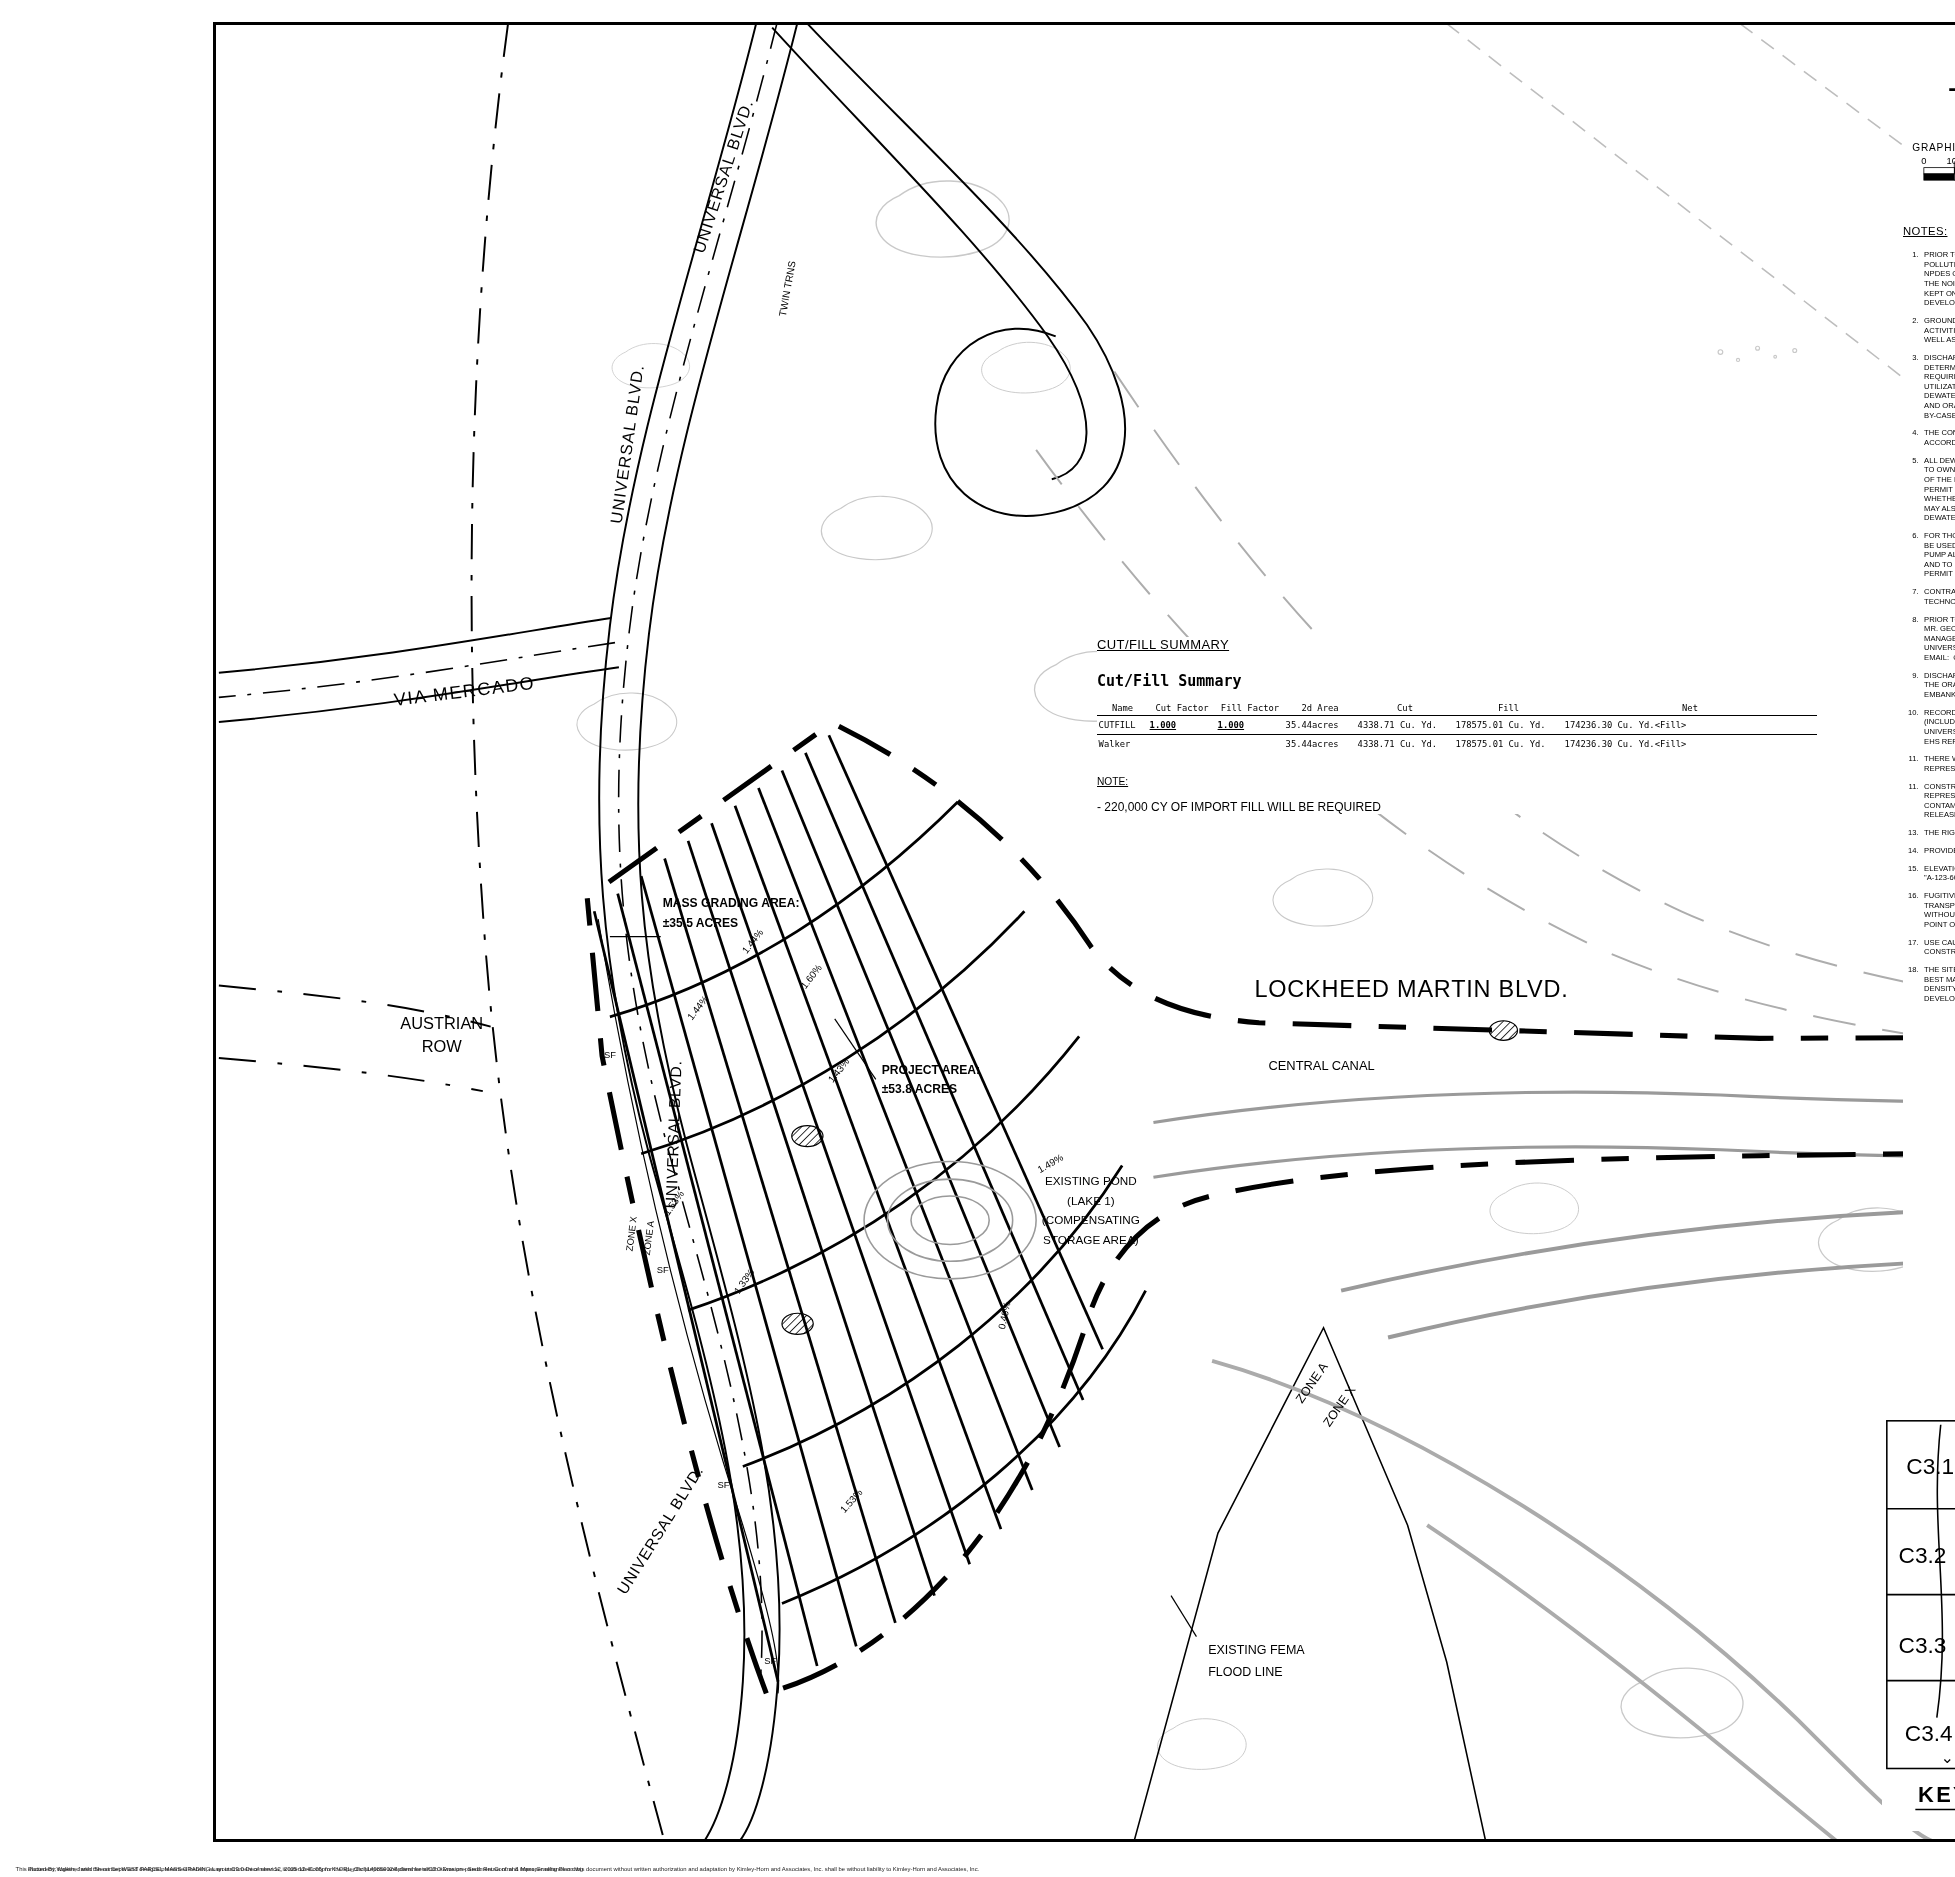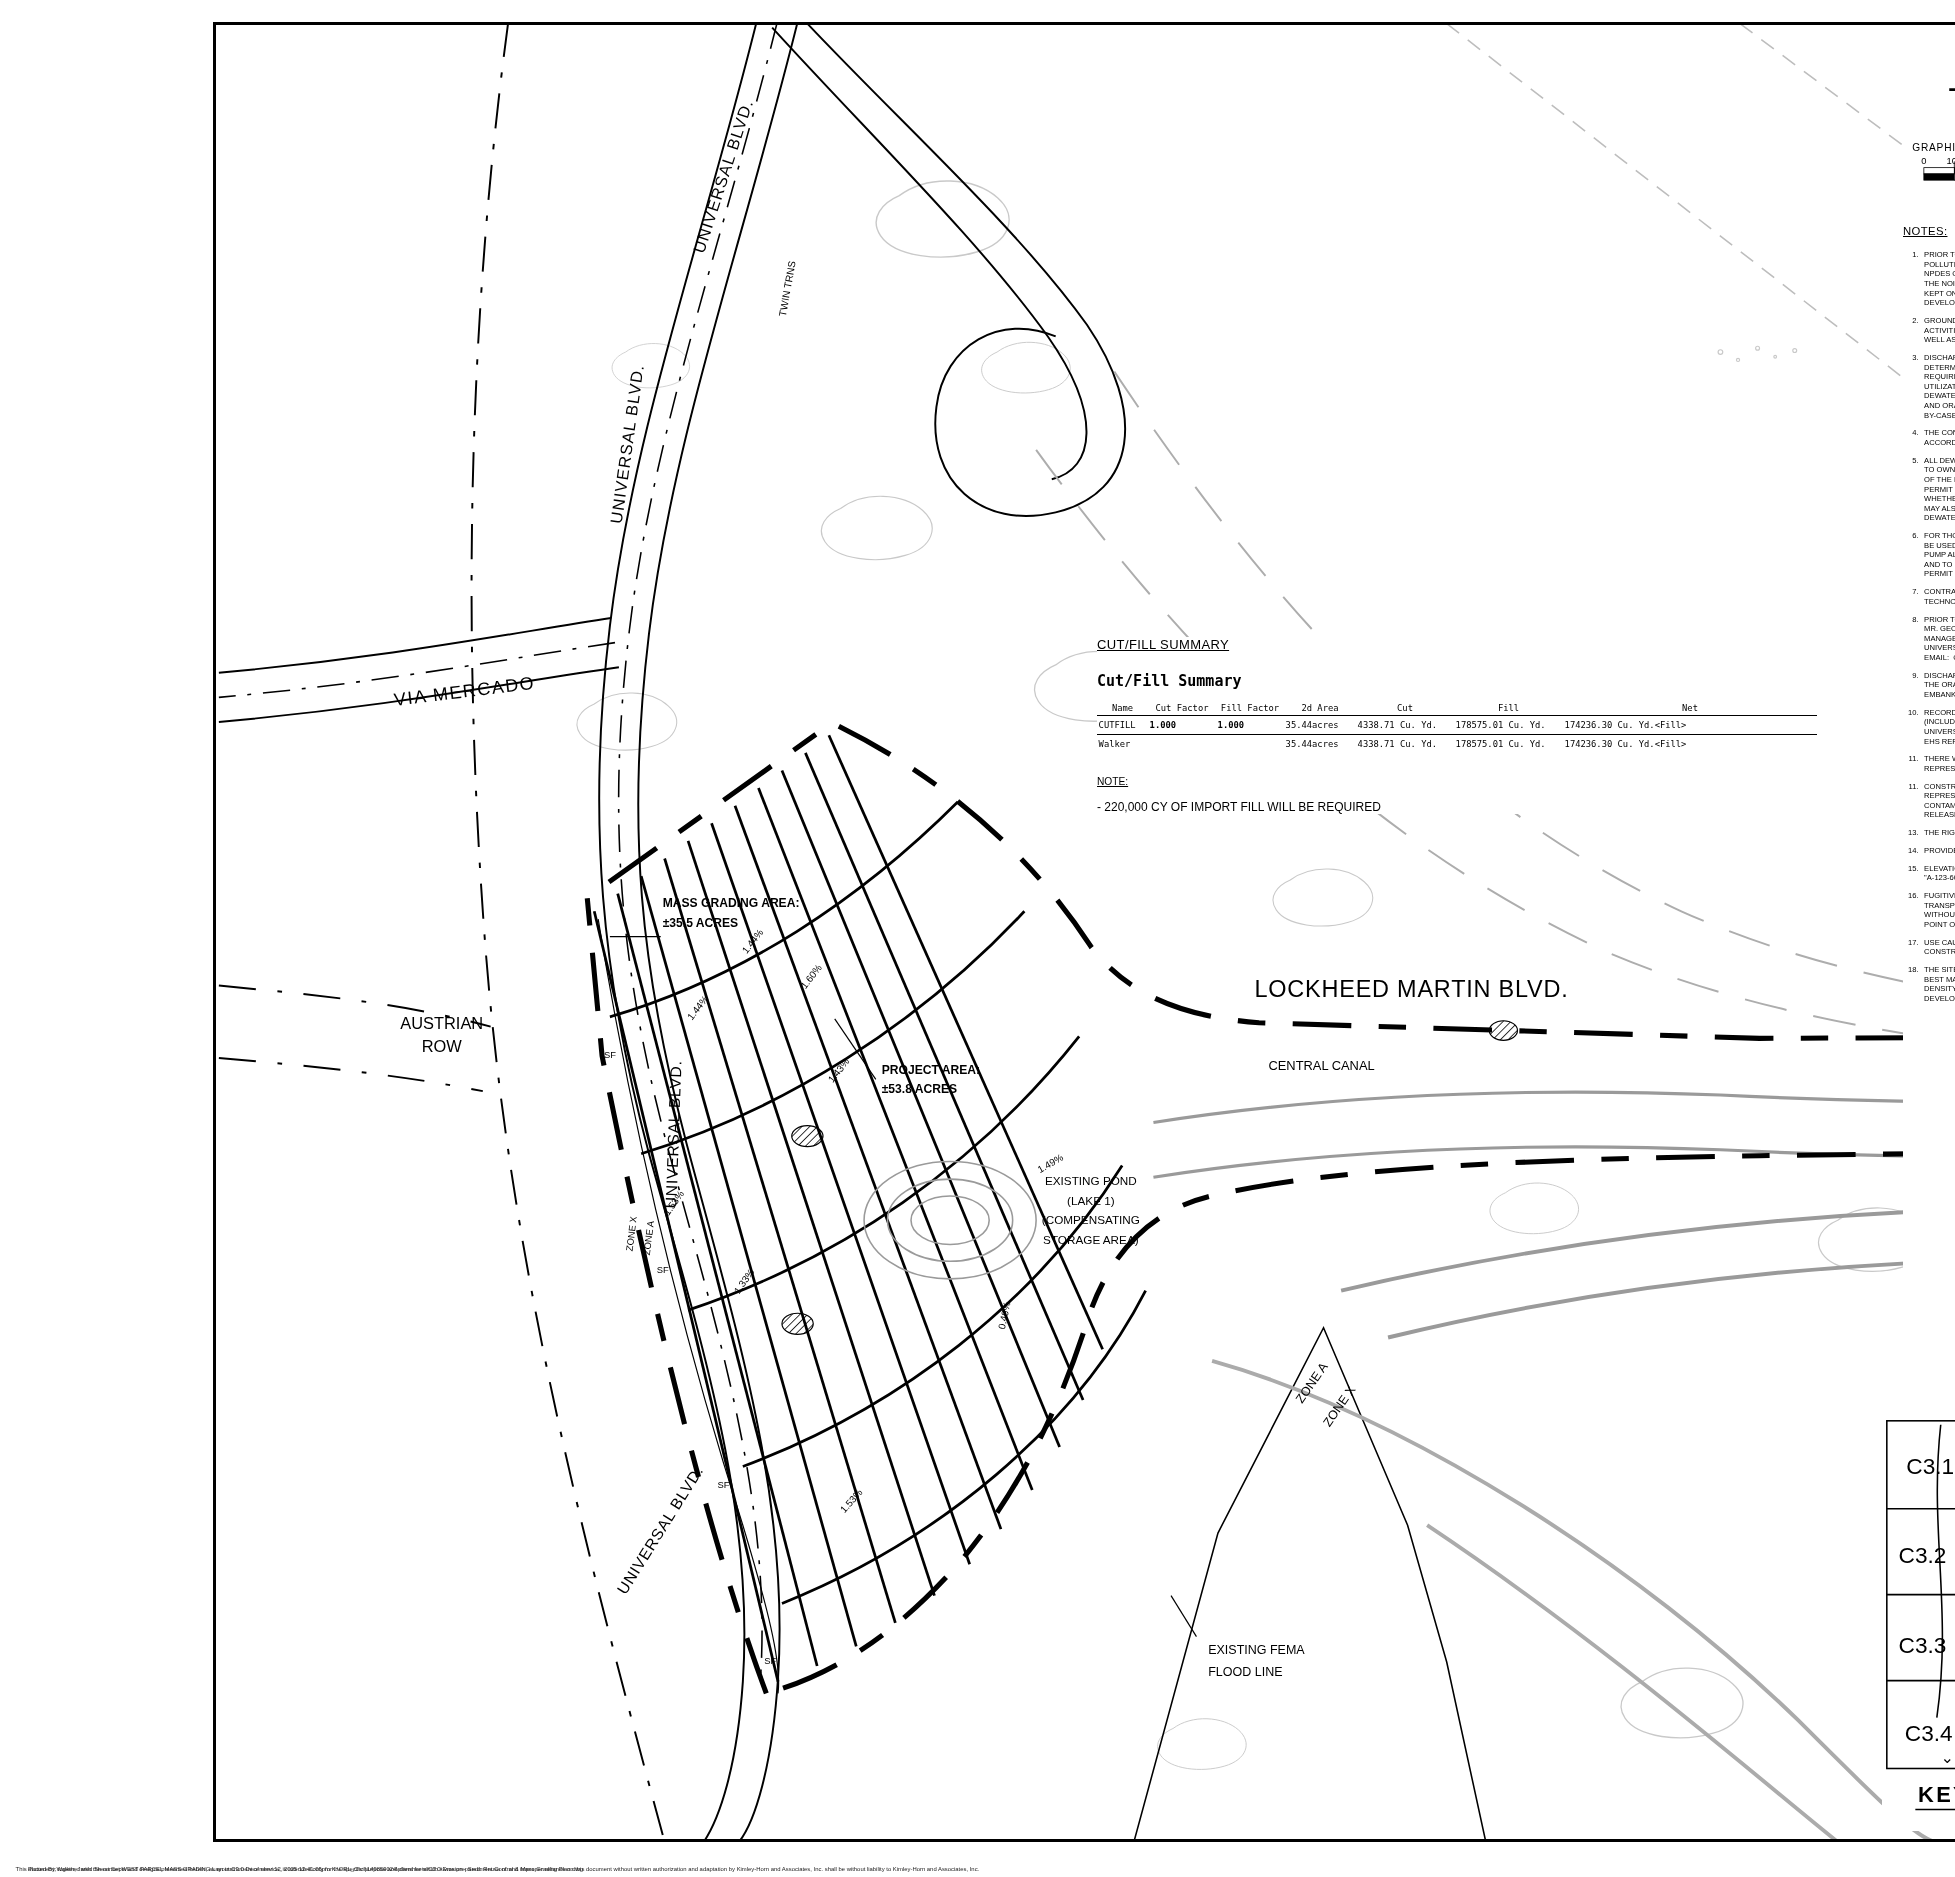--- a/index.html
+++ b/index.html
@@ -19,21 +19,21 @@
   
   .cutfill{left:1065px;top:637px;width:723px;margin-left:32px;}
   .cutfill h2{font-size:13px;font-weight:normal;text-decoration:underline;margin:0 0 20.3px 0;letter-spacing:0.4px;}
   .cf{font-family:"DejaVu Sans Mono","Liberation Mono",monospace;}
   .cf-title{font-size:15px;font-weight:bold;margin-bottom:10.2px;}
   table.cf{border-collapse:collapse;width:720px;font-size:8.8px;}
   table.cf th{font-weight:normal;text-align:center;padding:2.3px 1.6px;}
   table.cf td{padding:3.9px 1.6px;}
   tr.hdr{border-bottom:1.6px solid #000;}
   tr.r1{border-bottom:1.6px solid #000;}
-  .b{font-weight:bold;}
+  .b{font-weight:bold;text-decoration:underline;}
   .cf-note-t{font-size:10.2px;text-decoration:underline;margin:23.5px 0 13.3px 0;font-family:"Liberation Sans",sans-serif;}
   .cf-note{font-size:12px;font-family:"Liberation Sans",sans-serif;}
   
   .keymap{left:1882px;top:1413px;width:262px;height:418px;}
 </style>
 </head>
 <body>
 
 <div class="abs" style="left:15.6px;top:1865px;"><span class="stamp">This document, together with the concepts and designs presented herein, as an instrument of service, is intended only for the specific purpose and client for which it was prepared. Reuse of and improper reliance on this document without written authorization and adaptation by Kimley-Horn and Associates, Inc. shall be without liability to Kimley-Horn and Associates, Inc.</span></div>
 <div class="abs" style="left:28px;top:1865px;"><span class="stamp">Plotted By:Walker, Jared   Sheet Set:WEST PARCEL MASS GRADING   Layout:C3.0   December 12, 2025 12:41:06pm   K:\ORL_Civil\149859024\plansheets\C3.0-Erosion - Sediment Control &amp; Mass Grading Plan.dwg</span></div>

